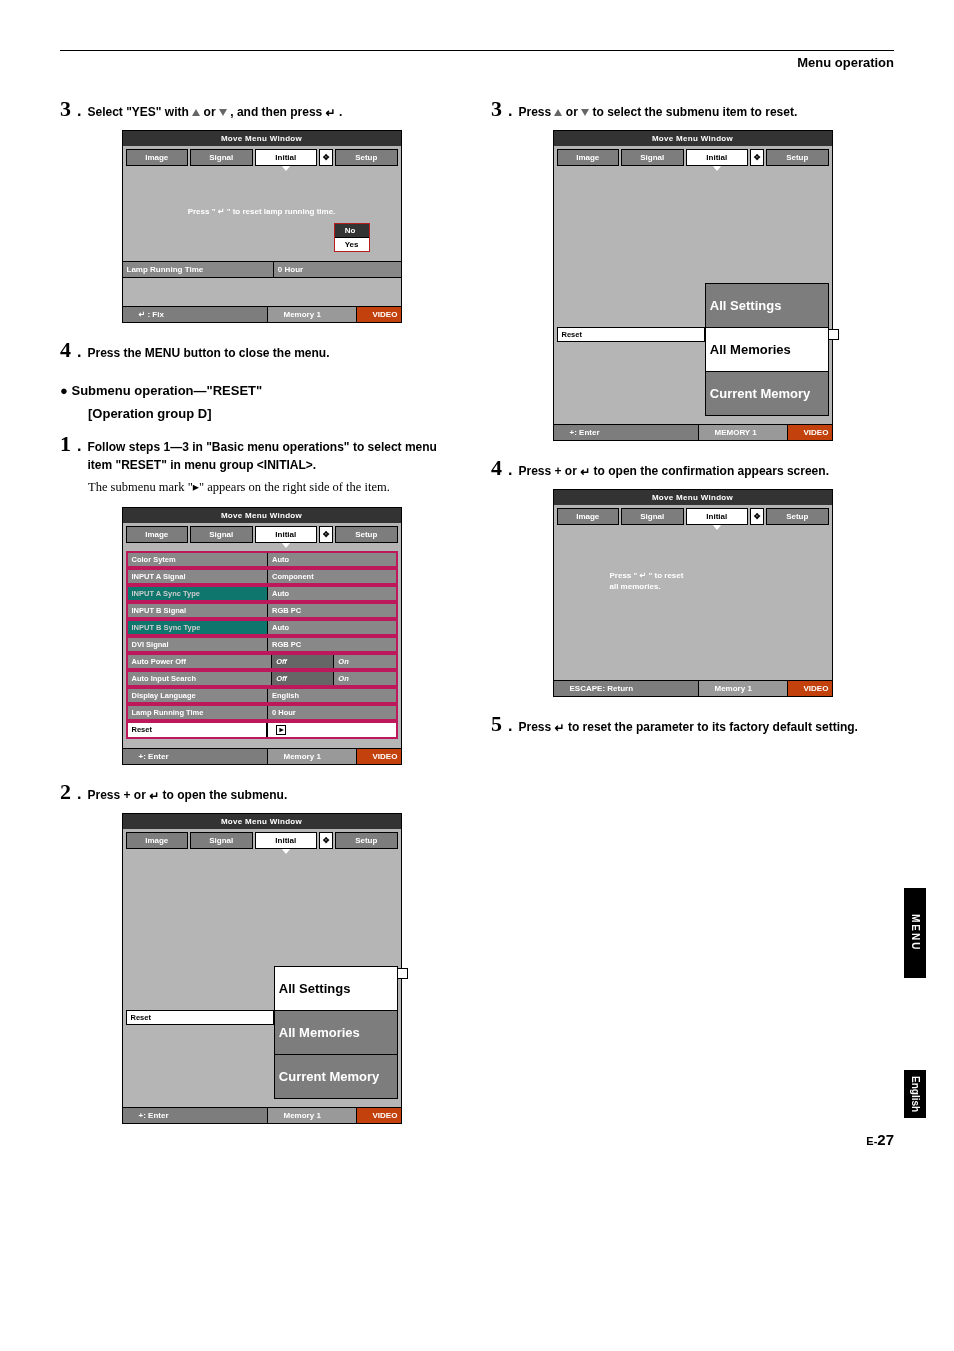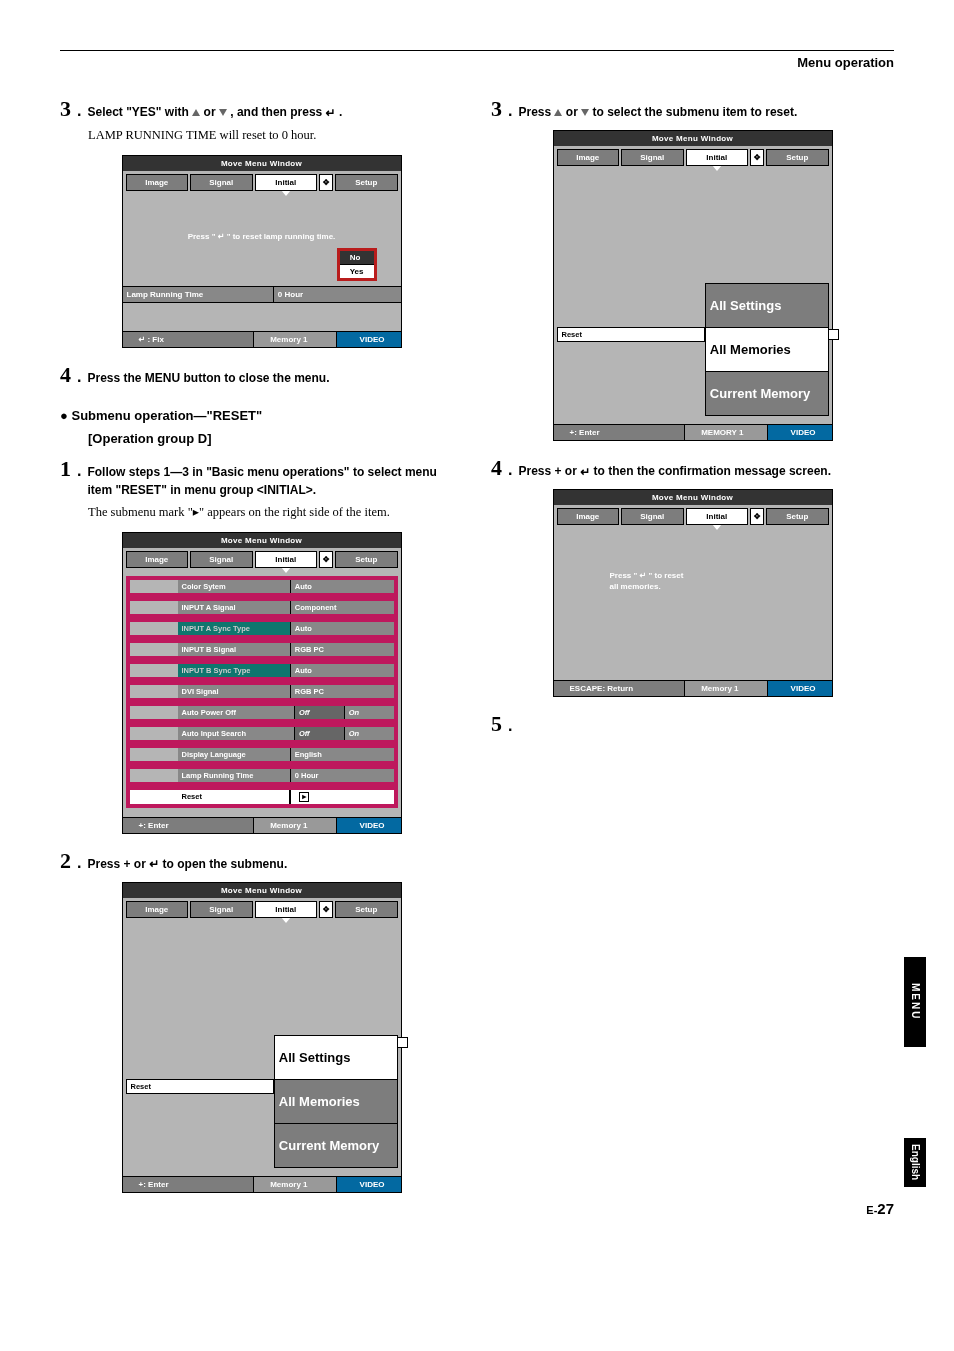--- a/index.html
+++ b/index.html
@@ -40,44 +40,44 @@
   .menu-title-bar { background: #333; color:#fff; text-align:center; padding:3px 0; font-size:8px; letter-spacing:0.3px; }
   .tab-row { display:flex; padding:3px 3px 0 3px; gap:2px; background:#b5b5b5; }
   .tab { flex:1; text-align:center; padding:3px 0; border:1px solid #000; background:#7d7d7d; color:#fff; font-size:8px;}
   .tab.active { background:#fff; color:#000; position:relative;}
   .plus-box { width:14px; text-align:center; border:1px solid #000; background:#fff; color:#000; padding:3px 0; font-size:8px;}
   .tab-indicator { text-align:center; line-height:0; }
   .tab-indicator .v-down { display:inline-block; width:0;height:0;border-left:5px solid transparent;border-right:5px solid transparent;border-top:6px solid #fff; margin-top:-1px; margin-left:48px;}
   .menu-body { min-height: 90px; padding: 6px; position:relative; }
   .menu-body.tall { min-height: 110px; }
   .center-msg { text-align:center; font-size:8px; color:#fff; padding-top:30px; }
-  .noyes-box { position:absolute; right:24px; top:52px; border:3px solid #b91c1c;}
+  .noyes-box { position:absolute; right:31px; top:52px; border:1px solid #b91c1c;}
   .noyes-box div { padding:2px 10px; font-size:8px; }
   .ny-no { background:#333; color:#fff; }
   .ny-yes { background:#fff; color:#000; border-top:1px solid #000;}
   .list-body { padding: 3px; }
-  .list-row { display:flex; border:4px solid #be185d; margin-bottom:0;padding-left:48px; }
+  .list-row { display:flex; border:2px solid #be185d; margin-bottom:0; }
   .list-row > div { padding:2px 4px; font-size:7.5px; }
   .lr-label { flex:1.1; background:#888; border-right:1px solid #000;}
   .lr-label.dim { background:#0f766e; color:#ccc;}
   .lr-val { flex:1; background:#888; }
   .lr-val.split { display:flex; padding:0;font-style:italic;}
   .lr-val.split > div { flex:1; padding:2px 4px; }
   .lr-val.split > div:first-child { border-right:1px solid #000; background:#666;}
   .row-white { background:#fff !important; color:#000 !important; }
   .reset-indicator { display:inline-block; width:10px; height:10px; border:1px solid #000; background:#fff; color:#000; text-align:center; line-height:8px; font-size:8px; vertical-align:middle; margin-left:4px;}
   .menu-lamp-row { display:flex; border-top:1px solid #000; border-bottom:1px solid #000;}
   .menu-lamp-row > div { padding:3px 4px; font-size:8px; background:#888;}
   .menu-lamp-row > div:first-child { flex:1.2; border-right:1px solid #000;}
   .menu-lamp-row > div:last-child { flex:1;}
   .footer-bar { display:flex; background:#7d7d7d; border-top:1px solid #000;}
   .footer-bar > div { padding:3px 16px; font-size:8px; color:#fff;}
   .fb-left { flex:2; }
   .fb-mem { flex:1; background:#999; color:#ddd; border-left:1px solid #000; border-right:1px solid #000;}
-  .fb-video { width:64px; text-align:right; background:#0369a1; color:#fff;}
+  .fb-video { width:44px; text-align:center; background:#c2410c; color:#fff;}
 
   .reset-options { padding:2px 3px 3px 3px; }
   .reset-options-row { display:flex; }
   .ro-left { flex:1.2; }
   .ro-right { flex:1; }
   .ro-item { border:1px solid #000; padding:14px 4px; font-size:13px; background:#7d7d7d; color:#fff; margin-bottom:-1px; position:relative;}
   .ro-item.white { background:#fff; color:#000;}
   .ro-item.sel::after { content:''; position:absolute; right:-11px; top:1px; width:9px; height:9px; background:#fff; border:1px solid #000;}
   .ro-left-item { border:1px solid #000; padding:2px 4px; font-size:7.5px; background:#fff; color:#000; }
 
@@ -102,21 +102,20 @@
       <span class="step-text">
         <span>Select "YES" with </span>
         <span class="tri-up"></span>
         <span> or </span>
         <span class="tri-down"></span>
         <span>, and then press </span>
         <span class="enter-arrow">↵</span>
         <span>.</span>
       </span>
     </div>
-    <div class="step-text-normal">LAMP RUNNING TIME will reset to 0 hour.</div>
 
     <div class="menu-window">
       <div class="menu-title-bar">Move Menu Window</div>
       <div class="tab-row">
         <div class="tab">Image</div>
         <div class="tab">Signal</div>
         <div class="tab active">Initial</div>
         <div class="plus-box">✥</div>
         <div class="tab">Setup</div>
       </div>
@@ -333,21 +332,21 @@
         <div class="fb-mem">MEMORY 1</div>
         <div class="fb-video">VIDEO</div>
       </div>
     </div>
 
     <div class="step-line">
       <span class="step-num">4</span>
         <span class="step-dot">.</span>
       <span class="step-text">
         <span>Press + or </span><span class="enter-arrow">↵</span>
-        <span>  to then the confirmation message screen.</span>
+        <span>  to open the confirmation appears screen.</span>
       </span>
     </div>
 
     <div class="menu-window">
       <div class="menu-title-bar">Move Menu Window</div>
       <div class="tab-row">
         <div class="tab">Image</div>
         <div class="tab">Signal</div>
         <div class="tab active">Initial</div>
         <div class="plus-box">✥</div>
@@ -363,20 +362,24 @@
       <div class="footer-bar">
         <div class="fb-left">ESCAPE: Return</div>
         <div class="fb-mem">Memory 1</div>
         <div class="fb-video">VIDEO</div>
       </div>
     </div>
 
     <div class="step-line">
       <span class="step-num">5</span>
         <span class="step-dot">.</span>
+      <span class="step-text">
+        <span>Press </span><span class="enter-arrow">↵</span>
+        <span> to reset the parameter to its factory default setting.</span>
+      </span>
     </div>
 
   </div>
 </div>
 
 <div class="side-tab">MENU</div>
 <div class="lang-tab">English</div>
 <div class="page-num">
   <span class="page-num-prefix">E-</span><span>27</span>
 </div>

